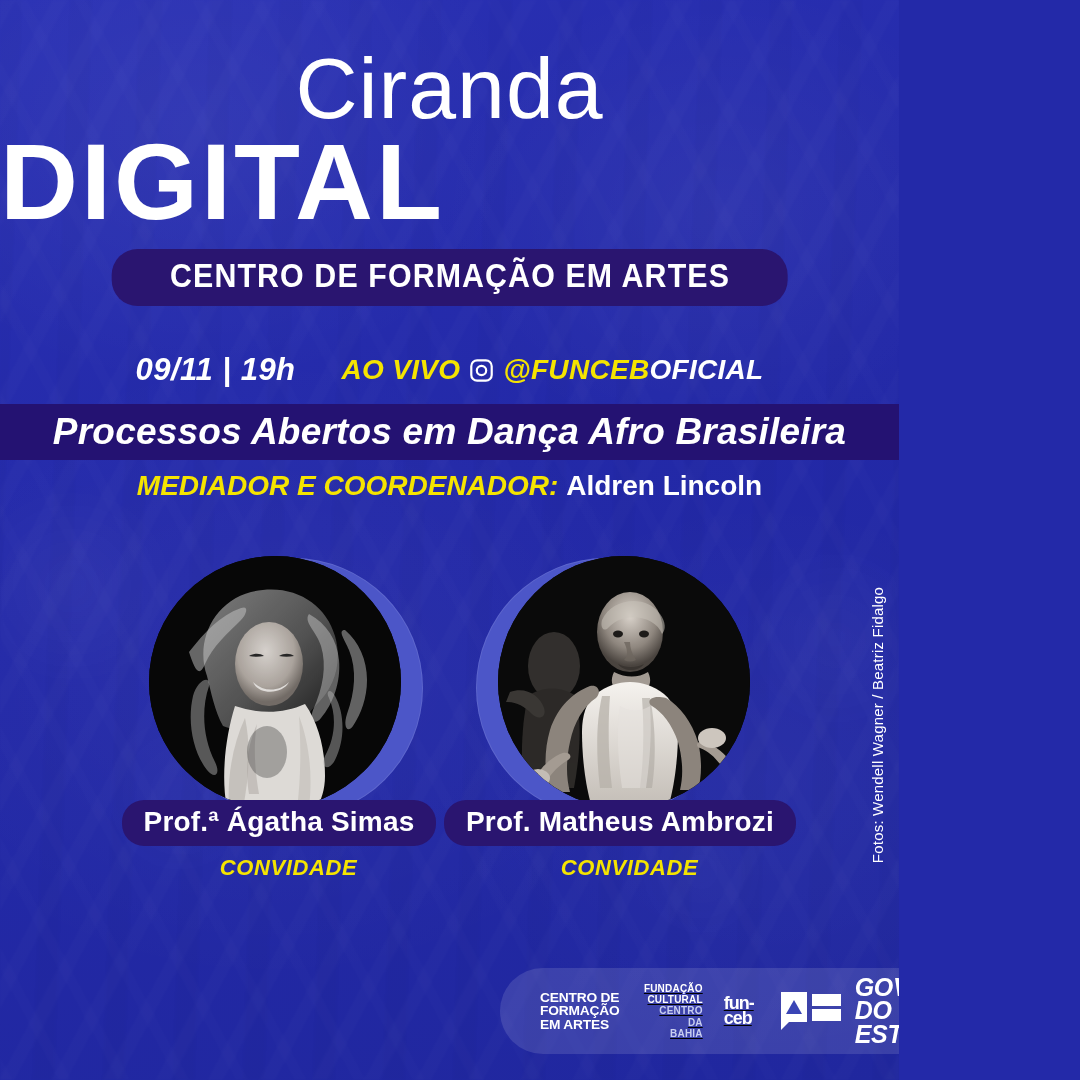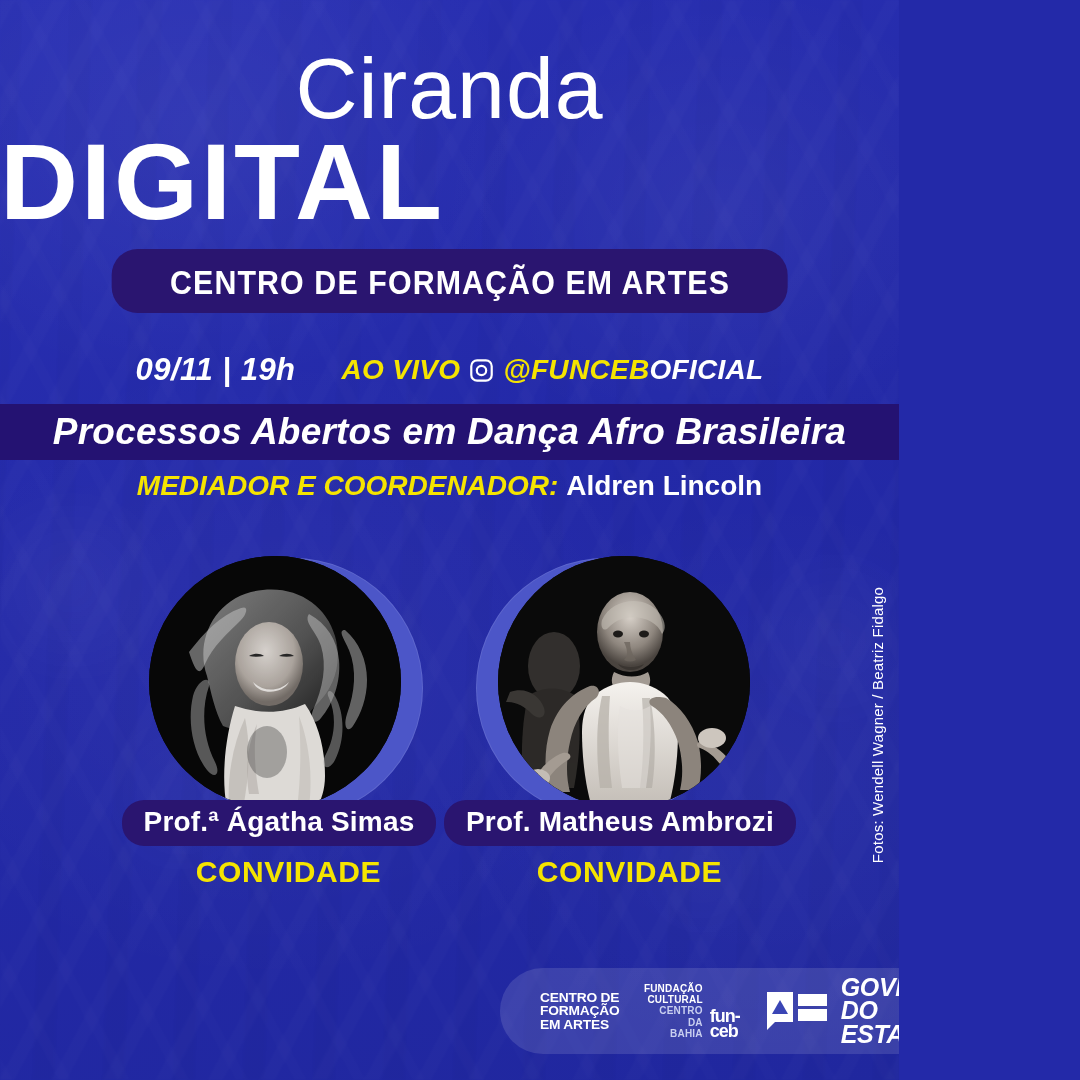--- a/index.html
+++ b/index.html
@@ -32,21 +32,21 @@
       radial-gradient(ellipse 12% 22% at 78% 85%, rgba(255,255,255,.045), transparent 70%);
     filter:blur(3px);}
 
   
   .ciranda{position:absolute;top:46px;left:0;right:0;text-align:center;
     font-size:86px;line-height:.98;font-weight:300;color:#ffffff;letter-spacing:1px;}
   .digital{position:absolute;top:128px;left:0;right:0;
     font-size:108px;line-height:1;font-weight:bold;color:#ffffff;letter-spacing:3px;}
 
   .cfa-pill{position:absolute;top:249px;left:50%;transform:translateX(-50%);
-    background:#2a1570;border-radius:26px;padding:15px 34px 11px;}
+    background:#2a1570;border-radius:26px;padding:8px 34px 11px;}
   .cfa-pill span{display:block;color:#fff;font-weight:bold;font-size:33px;
     letter-spacing:1.2px;transform:scaleX(.92);transform-origin:center;white-space:nowrap;}
 
   
   .daterow{position:absolute;top:352px;left:0;right:0;display:flex;
     justify-content:center;align-items:center;gap:46px;white-space:nowrap;}
   .date{color:#fff;font-weight:bold;font-style:italic;font-size:31px;letter-spacing:.5px;}
   .live{display:flex;align-items:center;gap:9px;font-weight:bold;font-style:italic;font-size:28px;letter-spacing:.3px;}
   .live .ao{color:#f5e400;}
   .live .hl{color:#f5e400;}
@@ -72,36 +72,36 @@
   .person.a .ring{left:14px;top:2px;}
   .person.b .ring{left:-14px;top:2px;}
   .photo{position:absolute;left:0;top:0;width:252px;height:252px;border-radius:50%;
     overflow:hidden;background:#050505;}
   .person.b .photo{left:8px;}
   .photo svg{display:block;width:100%;height:100%;}
 
   .namepill{margin-top:-16px;position:relative;z-index:3;background:#2a1570;
     border-radius:22px;padding:6px 22px 8px;}
   .namepill span{color:#fff;font-weight:bold;font-size:28px;white-space:nowrap;letter-spacing:.2px;}
-  .role{margin-top:9px;color:#f5e400;font-weight:bold;font-size:30px;letter-spacing:.6px;margin-left:19px;}
+  .role{margin-top:9px;color:#f5e400;font-weight:bold;font-style:italic;font-size:22px;letter-spacing:.6px;margin-left:19px;}
 
   
   .credit{position:absolute;right:8px;top:560px;width:28px;height:330px;}
   .credit span{position:absolute;left:50%;top:50%;
     transform:translate(-50%,-50%) rotate(-90deg);transform-origin:center;
     white-space:nowrap;color:#fff;font-size:15px;letter-spacing:.2px;}
 
   
   .footer{position:absolute;left:500px;top:968px;right:-40px;height:86px;
     background:rgba(255,255,255,.12);border-radius:43px;
     display:flex;align-items:center;gap:26px;padding-left:40px;}
   .logo-cfa{display:flex;flex-direction:column;justify-content:center;line-height:1.0;}
   .logo-cfa i{font-style:normal;color:#fff;font-weight:bold;font-size:13.5px;letter-spacing:-.2px;
     transform:scaleX(1.02);transform-origin:left;}
-  .logo-funceb{display:flex;align-items:flex-end;gap:7px;}
+  .logo-funceb{display:flex;align-items:center;gap:21px;text-decoration:underline;}
   .fc-txt{text-align:right;line-height:1.12;}
   .fc-txt i{display:block;font-style:normal;font-size:10px;font-weight:bold;letter-spacing:.2px;color:#fff;}
   .fc-txt i.dim{color:#c9cff0;font-weight:bold;}
   .fc-mark{color:#fff;font-weight:bold;font-size:18px;line-height:.82;letter-spacing:-1px;}
   .fc-mark em{font-style:normal;display:block;}
   .gov{display:flex;align-items:center;gap:13px;}
   .gov-mark{width:62px;height:40px;flex:none;}
   .gov-txt{color:#fff;font-weight:bold;font-size:25px;line-height:.94;letter-spacing:-.3px;font-style:italic;}
   .divider{width:2px;height:34px;background:rgba(255,255,255,.55);}
   .sec{color:#fff;font-weight:bold;font-size:12.5px;line-height:1.22;letter-spacing:.3px;}

